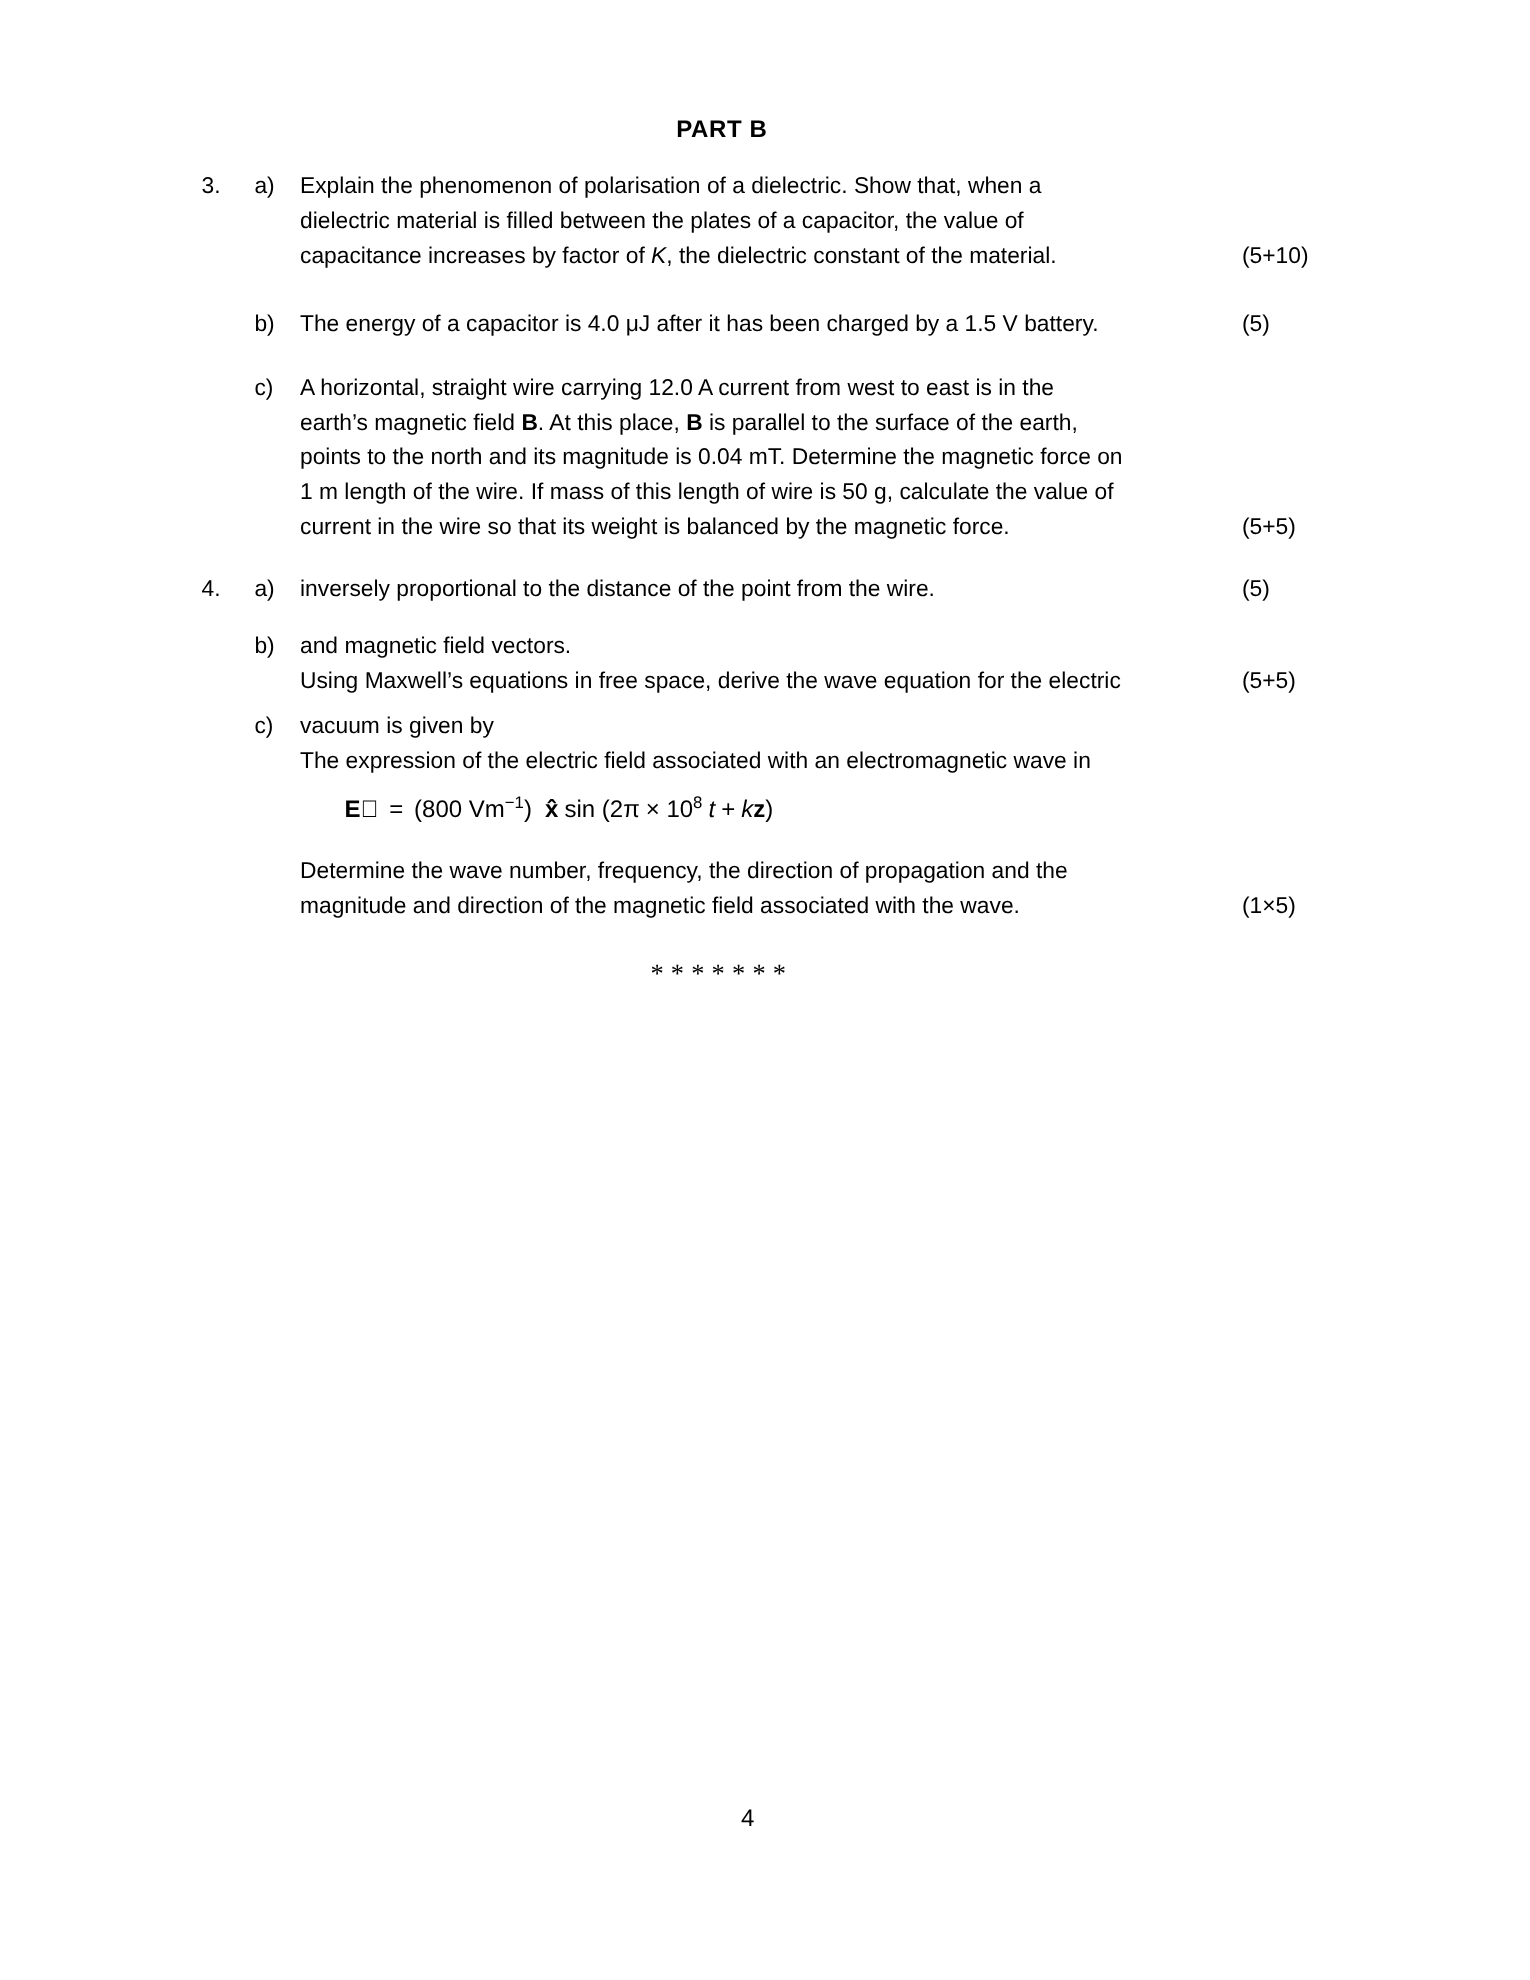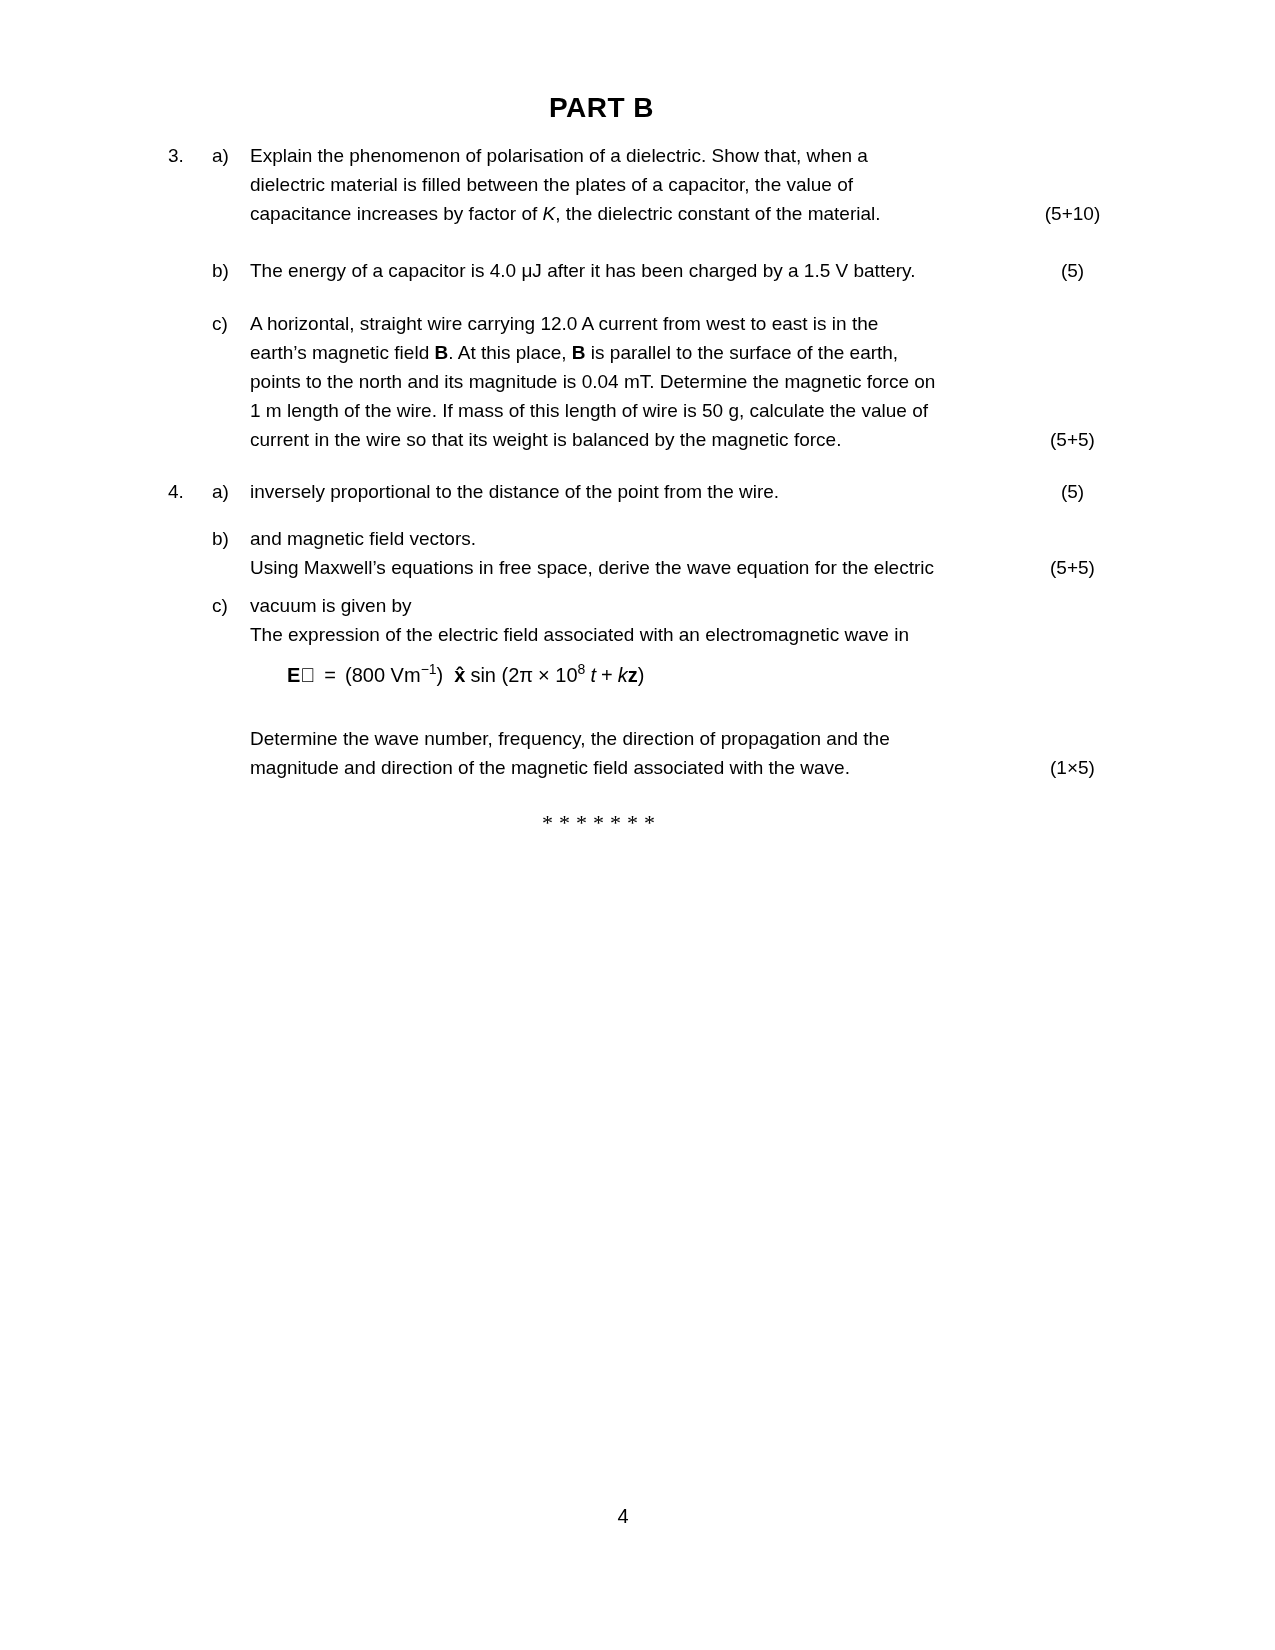--- a/index.html
+++ b/index.html
@@ -12,53 +12,53 @@
     font-size: 19px;
     color: #000000;
     box-sizing: border-box;
     padding-top: 93px;
     overflow: hidden;
   }
   .doc-title {
     width: 867px;
     margin-left: 168px;
     text-align: center;
-    font-size: 28px;
+    font-size: 20px;
     font-weight: bold;
     line-height: 30px;
     letter-spacing: 0.5px;
   }
   .part {
     display: grid;
     grid-template-columns: 44px 38px 785px 75px;
     margin-left: 168px;
     line-height: 29px;
   }
   .qnum, .plet { white-space: nowrap; }
   .ptext { }
   .pline { white-space: nowrap; }
   .pmarks {
     align-self: end;
-    text-align: center;
+    text-align: left;
     white-space: nowrap;
   }
   .b { font-weight: bold; }
   .i { font-style: italic; }
   .equation {
     margin-left: 37px;
     margin-top: 8px;
     line-height: 36px;
     font-size: 20px;
     white-space: nowrap;
   }
   .equation .eqs { margin: 0 9px; }
   .equation .gap-l { margin-left: 11px; }
   .equation .gap-s { margin-left: 5px; }
   .equation sup { font-size: 14px; line-height: 0; }
-  .det { margin-top: 31px; }
+  .det { margin-top: 19px; }
   .separator {
     width: 867px;
     margin-left: 168px;
     margin-top: 26px;
     text-align: center;
     font-family: "Liberation Serif", serif;
     font-size: 22px;
     line-height: 29px;
     letter-spacing: 6px;
   }

